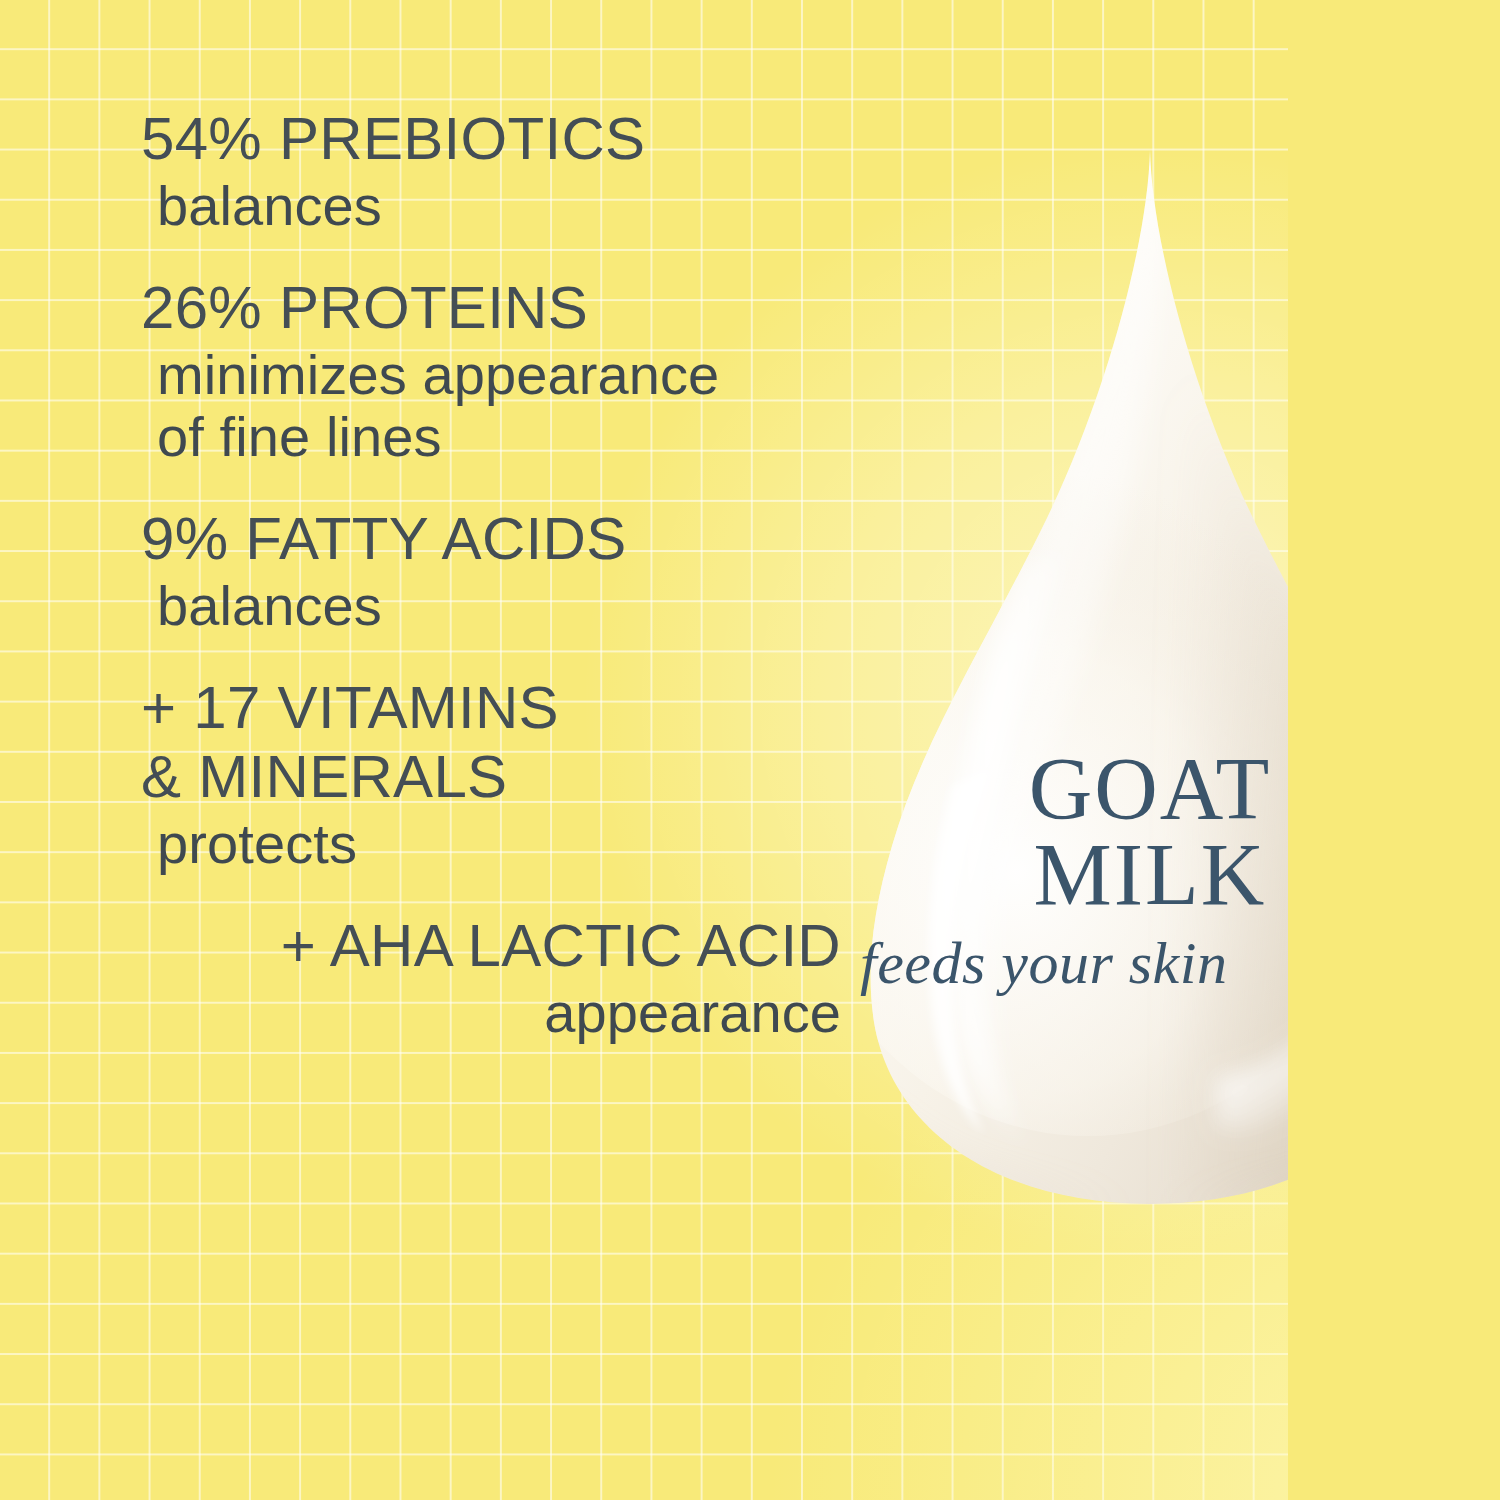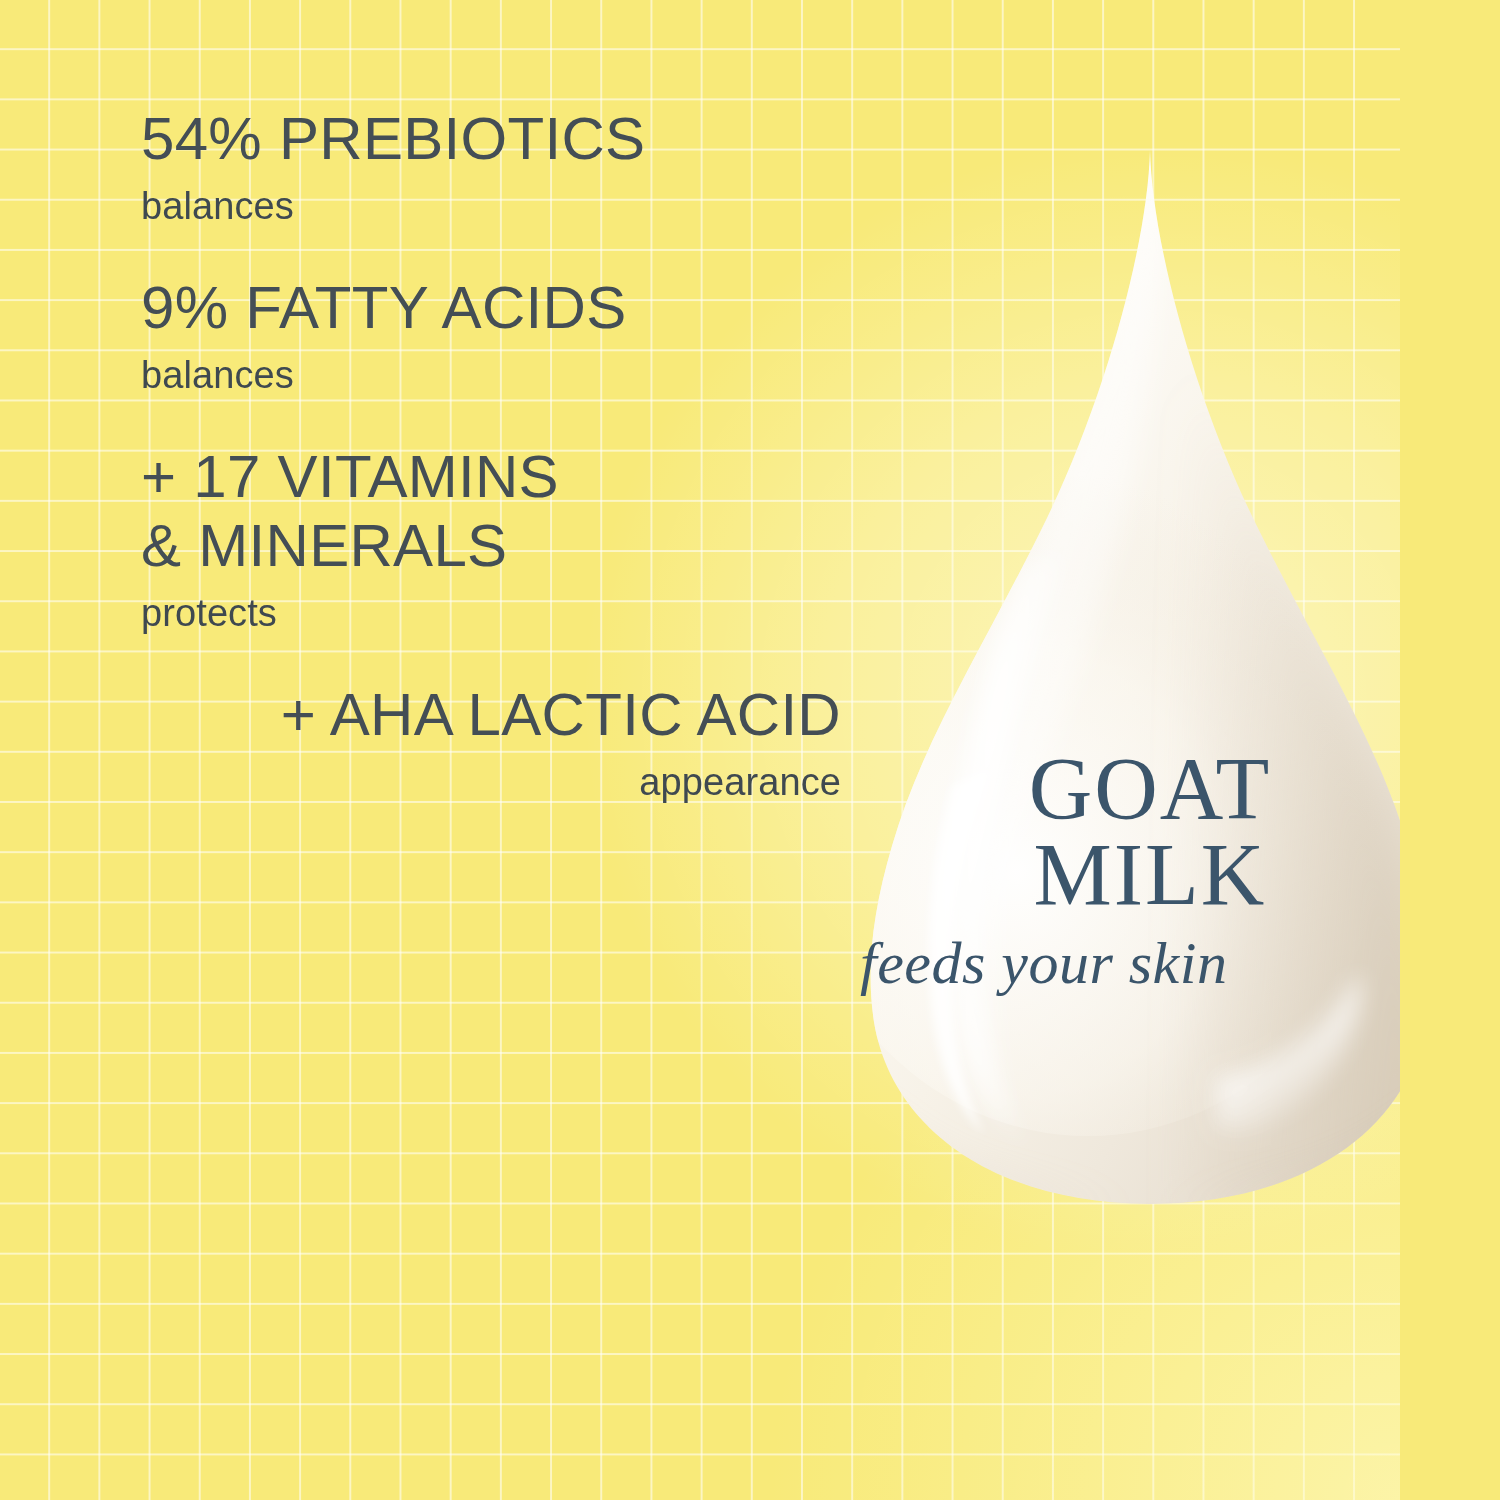--- a/index.html
+++ b/index.html
@@ -2,21 +2,21 @@
 <html><head>
 <meta charset="utf-8">
 <style>
   html, body {
     margin: 0;
     padding: 0;
     background: #F8EA79;
   }
   #page {
     position: relative;
-    width: 1400px;
+    width: 1288px;
     height: 1500px;
     overflow: hidden;
     background: #F8EA79;
     font-family: "Liberation Sans", sans-serif;
   }
 
   
   .bg-grid {
     position: absolute;
     inset: 0;
@@ -49,26 +49,26 @@
     color: #444E55;
     font-size: 60px;
     line-height: 69px;
     font-weight: 400;
     letter-spacing: 0.3px;
     white-space: pre-line;
     margin: 0;
   }
   .fact-benefit {
     color: #3F4950;
-    font-size: 38px;
+    font-size: 56px;
     line-height: 62px;
     font-weight: 400;
     letter-spacing: 0.1px;
     white-space: pre-line;
-    margin: 2px 0 0 0;
+    margin: 2px 0 0 16px;
   }
 
   
   .droplet-wrap {
     position: absolute;
     left: 860px;
     top: 146px;
     width: 580px;
     height: 1062px;
   }
@@ -114,20 +114,25 @@
   <div class="bg-grid"></div>
   <div class="bg-glow"></div>
 
   <div class="facts">
 
     <div class="fact">
       <p class="fact-headline">54% PREBIOTICS</p>
       <p class="fact-benefit">balances</p>
     </div>
 
+    <div class="fact">
+      <p class="fact-headline">26% PROTEINS</p>
+      <p class="fact-benefit">minimizes appearance
+of fine lines</p>
+    </div>
 
     <div class="fact">
       <p class="fact-headline">9% FATTY ACIDS</p>
       <p class="fact-benefit">balances</p>
     </div>
 
 
     <div class="fact">
       <p class="fact-headline">+ 17 VITAMINS
 &amp; MINERALS</p>

